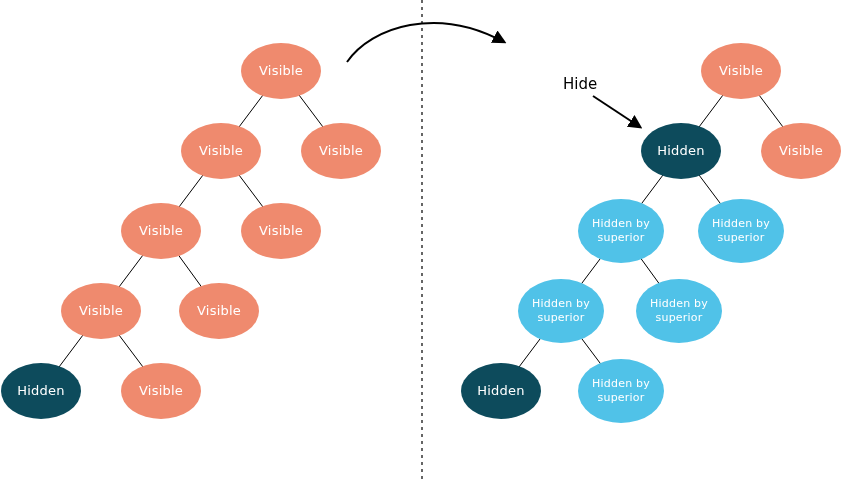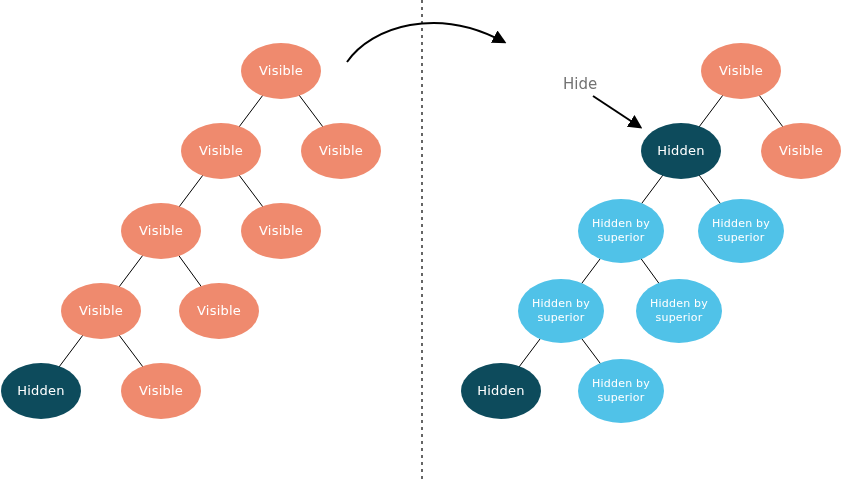--- a/index.html
+++ b/index.html
@@ -32,21 +32,21 @@
   .node.hidden { background: var(--hidden, #0D4B5C); }
   .node.hidden-by-superior {
     background: var(--hidden-by-superior, #50C2E8);
     width: 86px; height: 64px;
     font-size: 11px; padding: 0 9px;
   }
   .hide-label {
     position: absolute;
     left: 563px; top: 75px;
     font-size: 15px; font-weight: 500;
-    color: #737373;
+    color: #000000;
     z-index: 2;
   }
 </style>
 </head>
 <body>
 
 <div class="canvas">
 
   <svg class="layer" width="841" height="482" viewBox="0 0 841 482">
     <defs>

